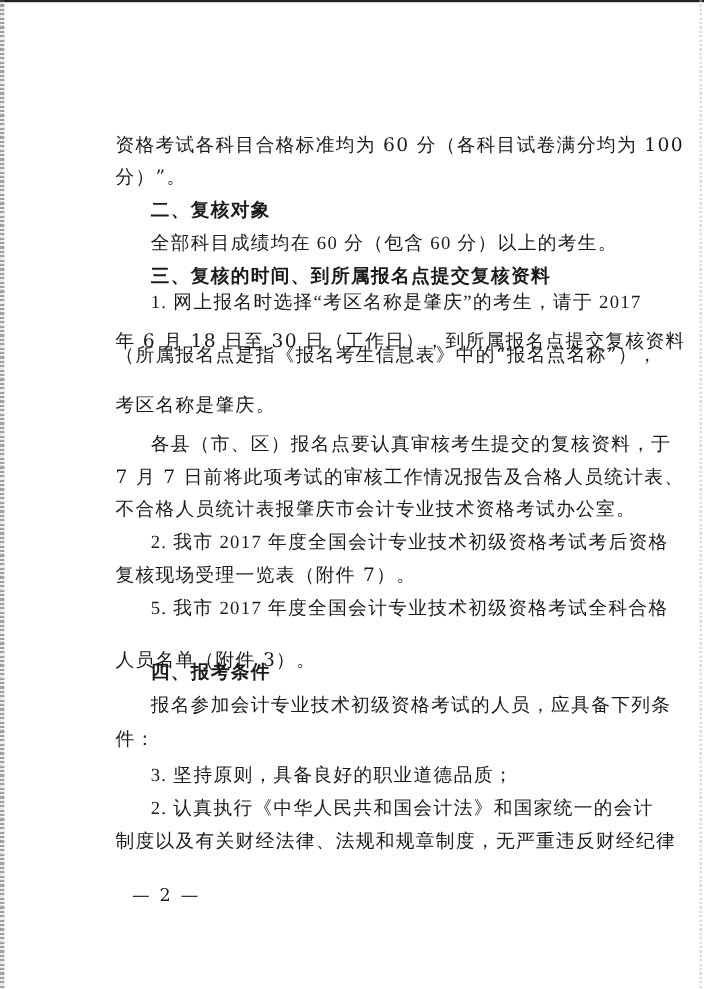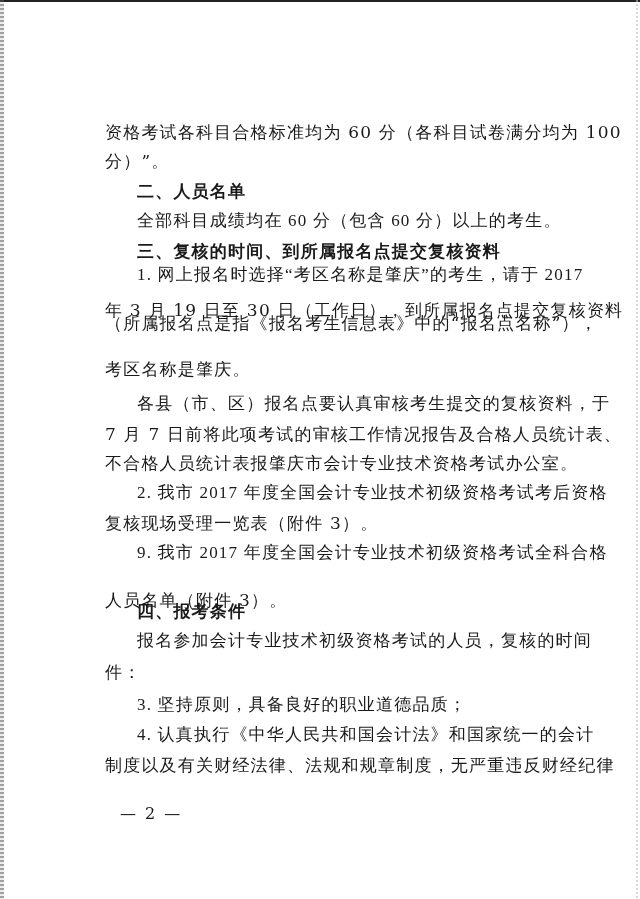--- a/index.html
+++ b/index.html
@@ -23,45 +23,45 @@
 <body>
 
 <div class="top-border"></div>
 <div class="left-edge"></div>
 <div class="right-edge"></div>
 
 <div class="page">
   <div class="line" style="top:121px">资格考试各科目合格标准均为 60 分（各科目试卷满分均为 100</div>
   <div class="line" style="top:150px">分）”。</div>
 
-  <div class="line indent heading" style="top:180px">二、人员名单</div>
+  <div class="line indent heading" style="top:180px">二、复核对象</div>
 
   <div class="line indent" style="top:210px">全部科目成绩均在 60 分（包含 60 分）以上的考生。</div>
 
   <div class="line indent heading" style="top:240px">三、复核的时间、到所属报名点提交复核资料</div>
 
   <div class="line indent" style="top:264px">1. 网上报名时选择“考区名称是肇庆”的考生，请于 2017</div>
-  <div class="line" style="top:299px">年 3 月 19 日至 30 日（工作日），到所属报名点提交复核资料</div>
+  <div class="line" style="top:299px">年 6 月 18 日至 30 日（工作日），到所属报名点提交复核资料</div>
   <div class="line" style="top:312px">（所属报名点是指《报名考生信息表》中的“报名点名称”），</div>
   <div class="line" style="top:358px">考区名称是肇庆。</div>
 
   <div class="line indent" style="top:393px">各县（市、区）报名点要认真审核考生提交的复核资料，于</div>
   <div class="line" style="top:423px">7 月 7 日前将此项考试的审核工作情况报告及合格人员统计表、</div>
   <div class="line" style="top:452px">不合格人员统计表报肇庆市会计专业技术资格考试办公室。</div>
 
   <div class="line indent" style="top:482px">2. 我市 2017 年度全国会计专业技术初级资格考试考后资格</div>
-  <div class="line" style="top:512px">复核现场受理一览表（附件 3）。</div>
+  <div class="line" style="top:512px">复核现场受理一览表（附件 7）。</div>
 
-  <div class="line indent" style="top:542px">9. 我市 2017 年度全国会计专业技术初级资格考试全科合格</div>
+  <div class="line indent" style="top:542px">5. 我市 2017 年度全国会计专业技术初级资格考试全科合格</div>
   <div class="line" style="top:589px">人员名单（附件 3）。</div>
 
   <div class="line indent heading" style="top:600px">四、报考条件</div>
 
-  <div class="line indent" style="top:630px">报名参加会计专业技术初级资格考试的人员，复核的时间</div>
+  <div class="line indent" style="top:630px">报名参加会计专业技术初级资格考试的人员，应具备下列条</div>
   <div class="line" style="top:661px">件：</div>
 
   <div class="line indent" style="top:694px">3. 坚持原则，具备良好的职业道德品质；</div>
 
-  <div class="line indent" style="top:724px">4. 认真执行《中华人民共和国会计法》和国家统一的会计</div>
+  <div class="line indent" style="top:724px">2. 认真执行《中华人民共和国会计法》和国家统一的会计</div>
   <div class="line" style="top:754px">制度以及有关财经法律、法规和规章制度，无严重违反财经纪律</div>
 </div>
 
 <div class="page-num">— 2 —</div>
 
 </body></html>

